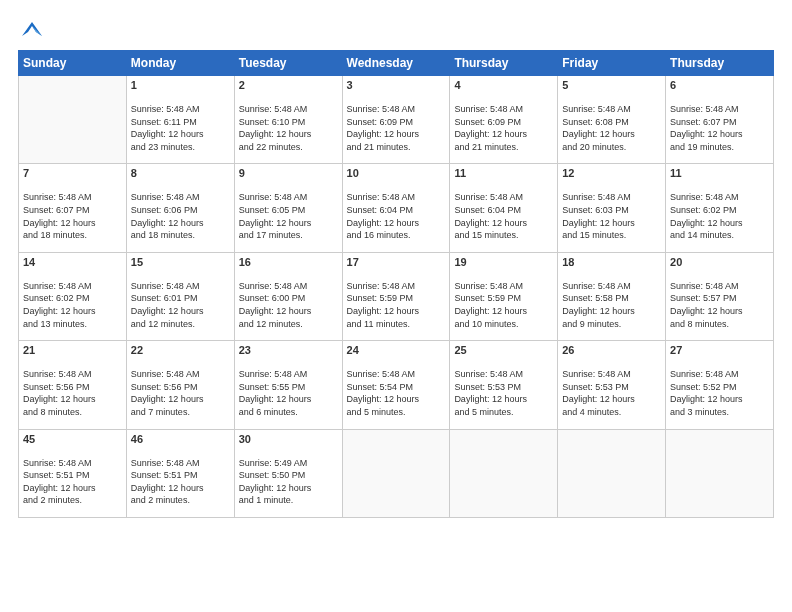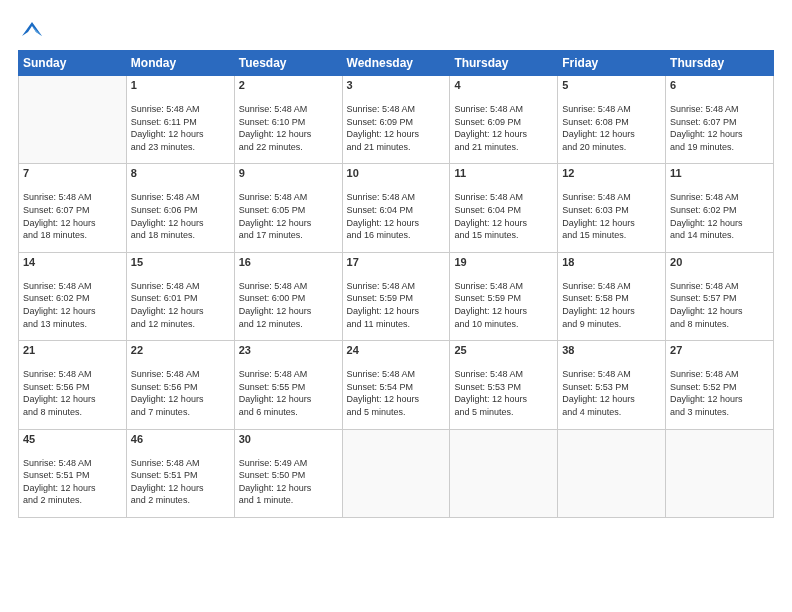--- a/index.html
+++ b/index.html
@@ -306,21 +306,21 @@
 and 5 minutes.</div>
           </td>
           <td>
             <span class="day-num">25</span>
             <div class="day-info" style="white-space: pre-line;">Sunrise: 5:48 AM
 Sunset: 5:53 PM
 Daylight: 12 hours
 and 5 minutes.</div>
           </td>
           <td>
-            <span class="day-num">38</span>
+            <span class="day-num">26</span>
             <div class="day-info" style="white-space: pre-line;">Sunrise: 5:48 AM
 Sunset: 5:53 PM
 Daylight: 12 hours
 and 4 minutes.</div>
           </td>
           <td>
             <span class="day-num">27</span>
             <div class="day-info" style="white-space: pre-line;">Sunrise: 5:48 AM
 Sunset: 5:52 PM
 Daylight: 12 hours

